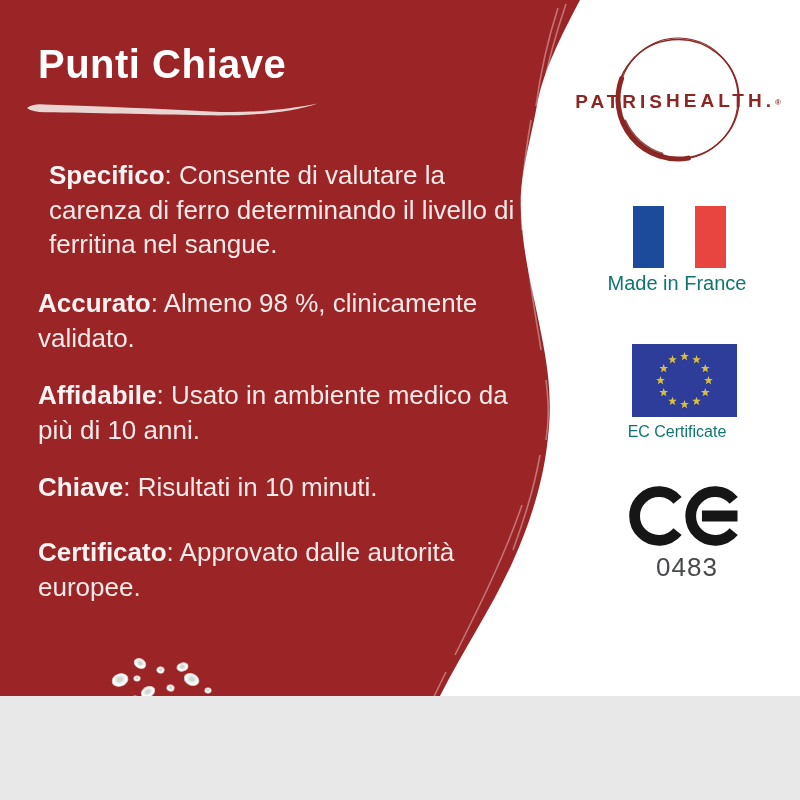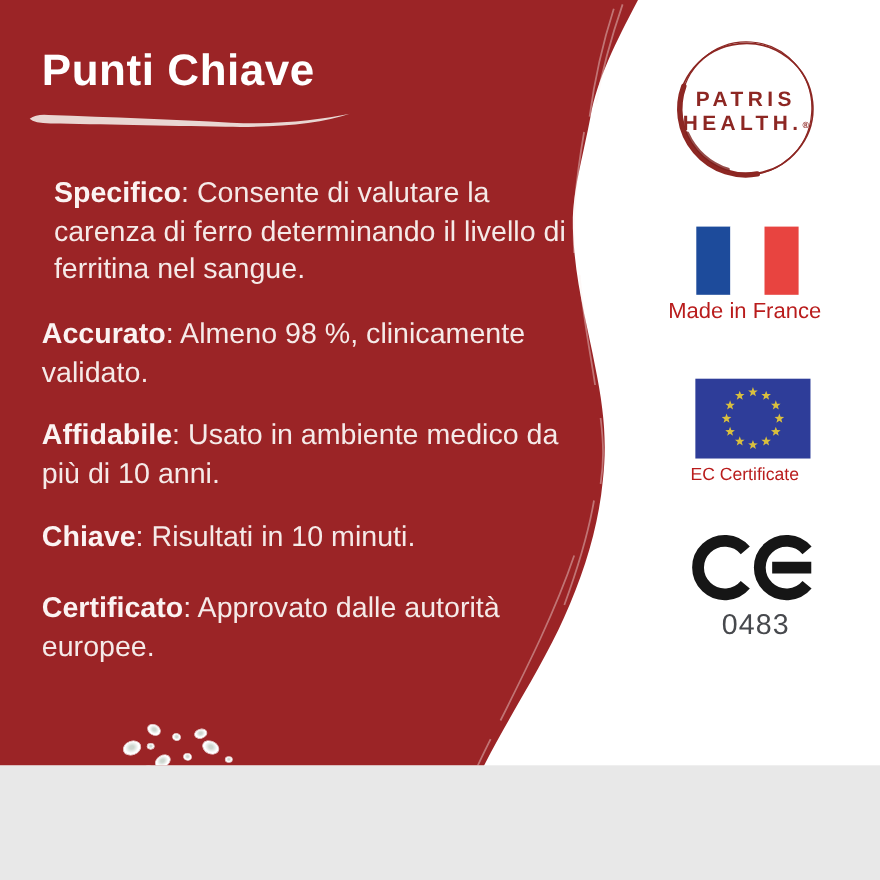--- a/index.html
+++ b/index.html
@@ -15,25 +15,25 @@
   .kp b{font-weight:700;color:#fbf3f2;}
   .kp-1{top:158px;margin-left:11px;} .kp-2{top:286px;} .kp-3{top:378px;} .kp-4{top:470px;} .kp-5{top:535px;}
 
   
   #granules{position:absolute;left:0;top:0;width:800px;height:800px;pointer-events:none;}
   .granule{position:absolute;border-radius:50%;
            background:radial-gradient(ellipse at 50% 45%, #cdd6cf 0%, #cdd6cf 16%, #ffffff 55%);
            box-shadow:0 0 0 .5px rgba(255,255,255,.9);}
 
   
-  .right-item{position:absolute;text-align:center;color:#b91c1c;}
+  .right-item{position:absolute;text-align:center;color:#0f766e;}
   #logo-wrap{position:absolute;left:602px;top:26px;width:152px;height:152px;}
   #logo-wrap svg{position:absolute;left:0;top:0;}
   .logo-text{position:absolute;left:0;top:0;width:152px;height:152px;display:flex;
-             flex-direction:column;align-items:center;justify-content:center;
+             flex-direction:row;align-items:center;justify-content:center;
              color:#8d2723;font-weight:700;font-size:19px;letter-spacing:4px;line-height:22px;}
   .logo-text .reg{font-size:8px;letter-spacing:0;vertical-align:2px;}
 
   #fr-flag{position:absolute;left:633px;top:206px;width:93px;height:62px;display:flex;}
   #fr-flag .bar{flex:1;}
   #made-in-france{left:587px;top:272px;width:180px;font-size:20px;}
 
   #eu-flag{position:absolute;left:632px;top:344px;width:105px;height:73px;}
   #ec-certificate{left:587px;top:423px;width:180px;font-size:16px;}
 

